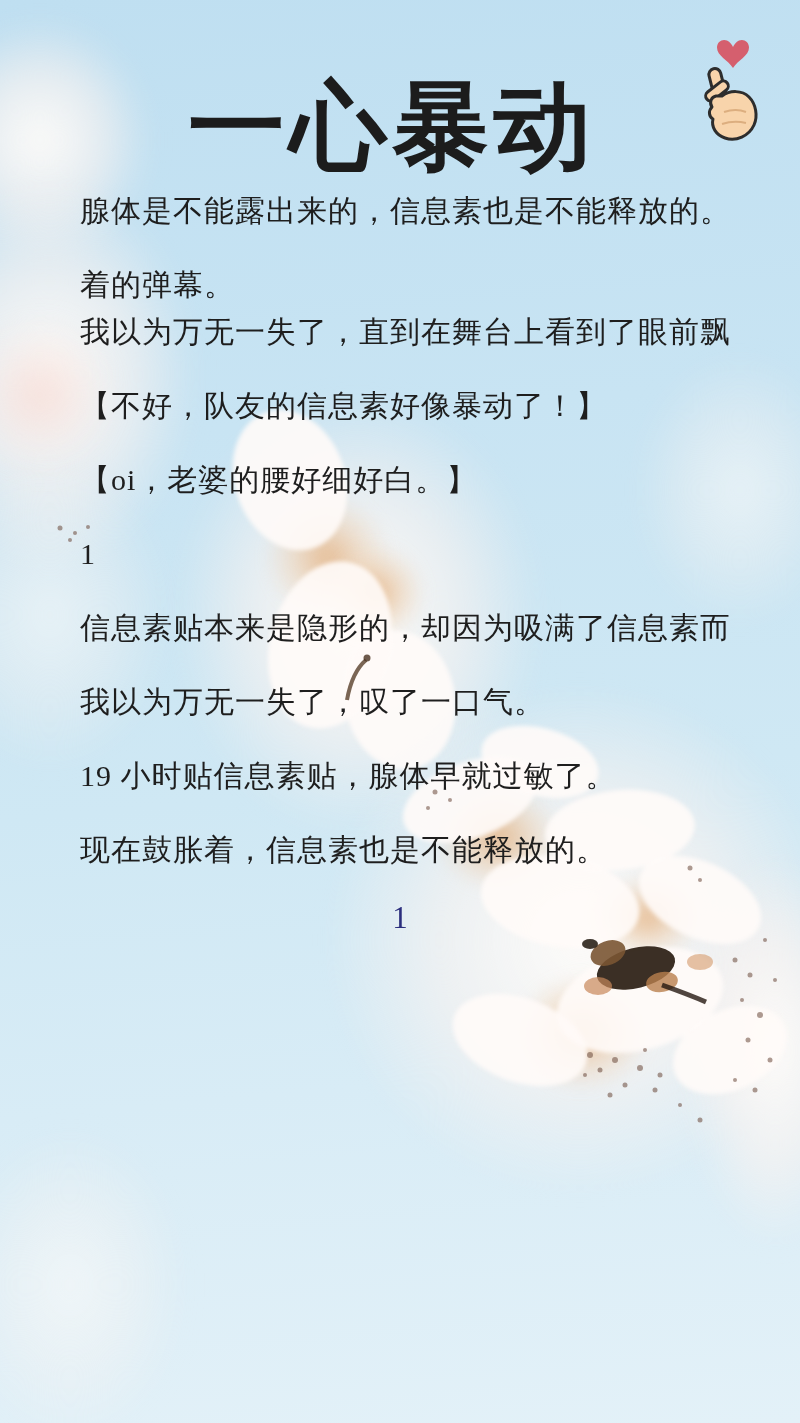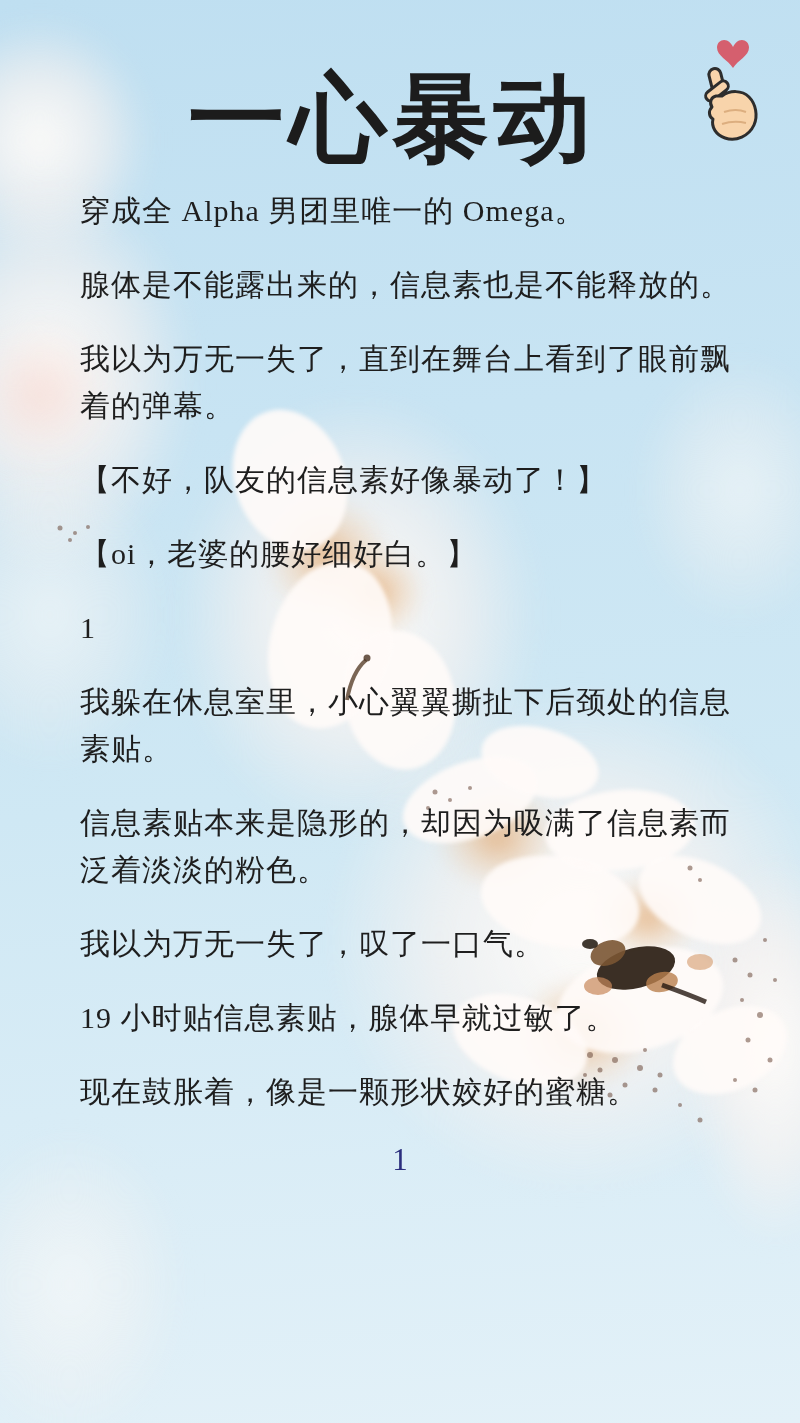--- a/index.html
+++ b/index.html
@@ -28,21 +28,21 @@
   .b9 {left:-35px;top:320px;width:150px;height:150px;}
   .b10{left:265px;top:495px;width:125px;height:125px;}
   .b11{left:330px;top:545px;width:95px;height:95px;}
   .b12{left:435px;top:785px;width:125px;height:105px;}
   .b13{left:595px;top:875px;width:105px;height:85px;}
   .b14{left:515px;top:975px;width:135px;height:115px;}
   .deco-svg{position:absolute;left:0;top:0;pointer-events:none;}
   .petals{filter:blur(2px);}
   
   .title{
-    position:absolute;left:0;right:16px;top:66px;margin:0;
+    position:absolute;left:0;right:16px;top:66px;margin:8px;
     text-align:center;font-size:97px;line-height:1.12;font-weight:bold;
     letter-spacing:5px;color:#1c1c1c;
   }
   
   .content{position:relative;padding:160px 58px 0 80px;}
   .para{font-size:30px;line-height:47px;margin:27px 0;color:#1e1e1e;letter-spacing:1px;}
   .para .line{display:block;}
   
   .page-number{
     position:relative;margin-top:2px;width:100%;text-align:center;
@@ -146,52 +146,44 @@
         <path d="M38 78 Q50 74 60 78"></path>
         <path d="M36 90 Q48 86 60 89"></path>
       </g>
     </svg>
   </div>
 
   <h1 class="title">一心暴动</h1>
 
   <div class="content">
     <p class="para">
-        <span class="line">穿成全 Alpha 男团里唯一的 Omega。</span>
-      </p>
-    <p class="para">
         <span class="line">腺体是不能露出来的，信息素也是不能释放的。</span>
       </p>
     <p class="para">
+      <span class="line">着的弹幕。</span>
       <span class="line">我以为万无一失了，直到在舞台上看到了眼前飘</span>
-      <span class="line">着的弹幕。</span>
     </p>
     <p class="para">
         <span class="line">【不好，队友的信息素好像暴动了！】</span>
       </p>
     <p class="para">
         <span class="line">【oi，老婆的腰好细好白。】</span>
       </p>
     <p class="para">
         <span class="line">1</span>
       </p>
     <p class="para">
-      <span class="line">我躲在休息室里，小心翼翼撕扯下后颈处的信息</span>
-      <span class="line">素贴。</span>
-    </p>
-    <p class="para">
       <span class="line">信息素贴本来是隐形的，却因为吸满了信息素而</span>
-      <span class="line">泛着淡淡的粉色。</span>
     </p>
     <p class="para">
         <span class="line">我以为万无一失了，叹了一口气。</span>
       </p>
     <p class="para">
         <span class="line">19 小时贴信息素贴，腺体早就过敏了。</span>
       </p>
     <p class="para">
-        <span class="line">现在鼓胀着，像是一颗形状姣好的蜜糖。</span>
+        <span class="line">现在鼓胀着，信息素也是不能释放的。</span>
       </p>
   </div>
 
   <div class="page-number">1</div>
 
 </div>
 
 </body></html>

